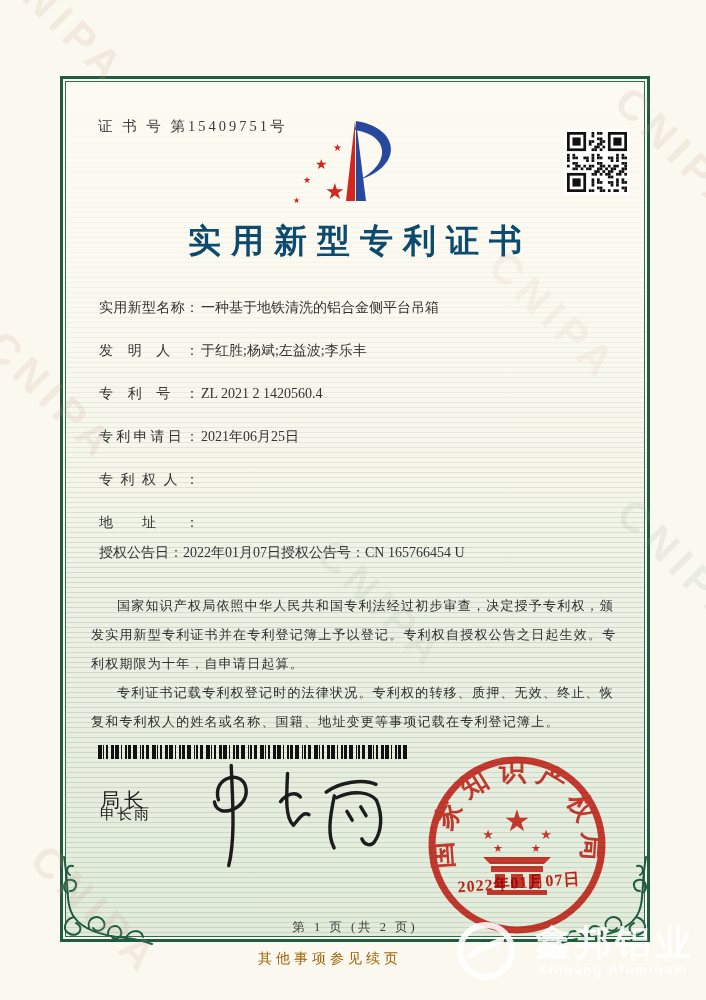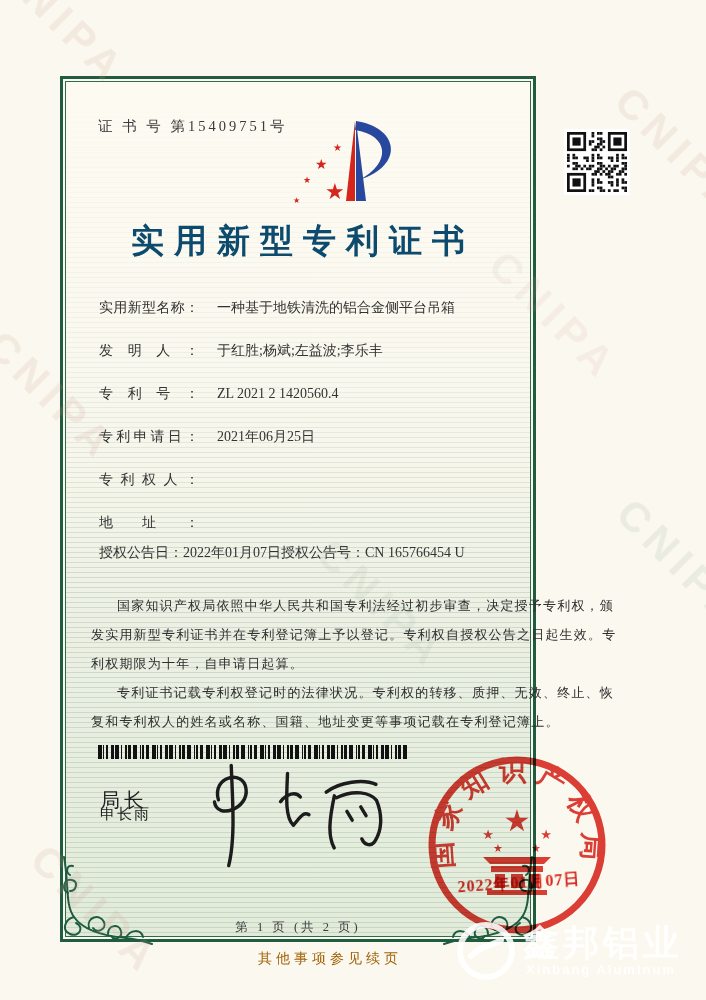--- a/index.html
+++ b/index.html
@@ -14,21 +14,21 @@
   .wm {
     position:absolute; z-index:5; pointer-events:none;
     font-family:"Liberation Sans","DejaVu Sans",sans-serif;
     font-weight:bold; font-size:42px; letter-spacing:7px;
     color:rgba(196,156,146,0.16); transform:rotate(45deg);
     white-space:nowrap;
   }
   .wm.green { color:rgba(150,170,150,0.15); }
   
   .frame {
-    position:absolute; left:60px; top:76px; width:476px; height:866px;
+    position:absolute; left:60px; top:76px; width:590px; height:866px;
     border:3px solid #215c41; padding:18px; z-index:2;
   }
   .frame-bg {
     position:absolute; inset:2px; border:1.5px solid #2e6b4d;
     background:
       linear-gradient(180deg, rgba(252,250,241,1) 0%, rgba(252,250,241,0.65) 30%, rgba(252,250,241,0) 58%),
       repeating-linear-gradient(180deg, rgba(122,156,126,0.26) 0px, rgba(122,156,126,0.26) 1px, rgba(0,0,0,0) 1px, rgba(0,0,0,0) 5px),
       linear-gradient(180deg, #fcfaf1 0%, #f4f4e9 45%, #e9efe2 72%, #e2ebda 100%);
   }
   .corner { position:absolute; z-index:4; }
@@ -44,21 +44,21 @@
   .title {
     position:absolute; left:0; top:140px; width:100%; text-align:center;
     font-size:33px; font-weight:bold; letter-spacing:10px; text-indent:10px;
     color:#0c4a6e; z-index:6;
   }
   
   .fields { position:absolute; left:36px; top:218px; width:522px; z-index:6; font-size:14px; color:#333; }
   .frow { display:flex; margin-bottom:21px; line-height:22px; }
   .f-label {
     flex:0 0 100px; text-align:justify; text-align-last:justify;
-    -moz-text-align-last:justify; margin-right:18px; white-space:nowrap;
+    -moz-text-align-last:justify; margin-right:2px; white-space:nowrap;
   }
   .f-value { max-width:400px; }
   .grant-row { display:flex; margin-top:4px; line-height:22px;text-align:right; }
   .grant-pair { display:flex; }
   .grant-pair.right { }
   
   .body-text {
     position:absolute; left:28px; top:512px; width:534px; z-index:6;
     font-size:13px; line-height:29px; letter-spacing:1.2px; color:#2e2e2e;
   }
@@ -83,21 +83,21 @@
   }
   .cont-note {
     position:absolute; left:0; top:950px; width:660px; text-align:center;
     font-size:14px; letter-spacing:4px; color:#a16207; z-index:3;
   }
   
   .brand {
     position:absolute; left:455px; top:920px; z-index:9; display:flex; align-items:center;
     color:rgba(255,255,255,0.88); pointer-events:none;
   }
-  .brand-texts { margin-left:6px; }
+  .brand-texts { margin-left:18px; }
   .brand-cn {
     font-family:"Liberation Sans","DejaVu Sans",sans-serif; font-weight:bold;
     font-size:36px; letter-spacing:4px; line-height:38px;
   }
   .brand-en {
     font-family:"Liberation Sans","DejaVu Sans",sans-serif; font-weight:bold;
     font-size:13px; letter-spacing:2px; line-height:16px; padding-left:3px;
   }
 </style>
 </head>

